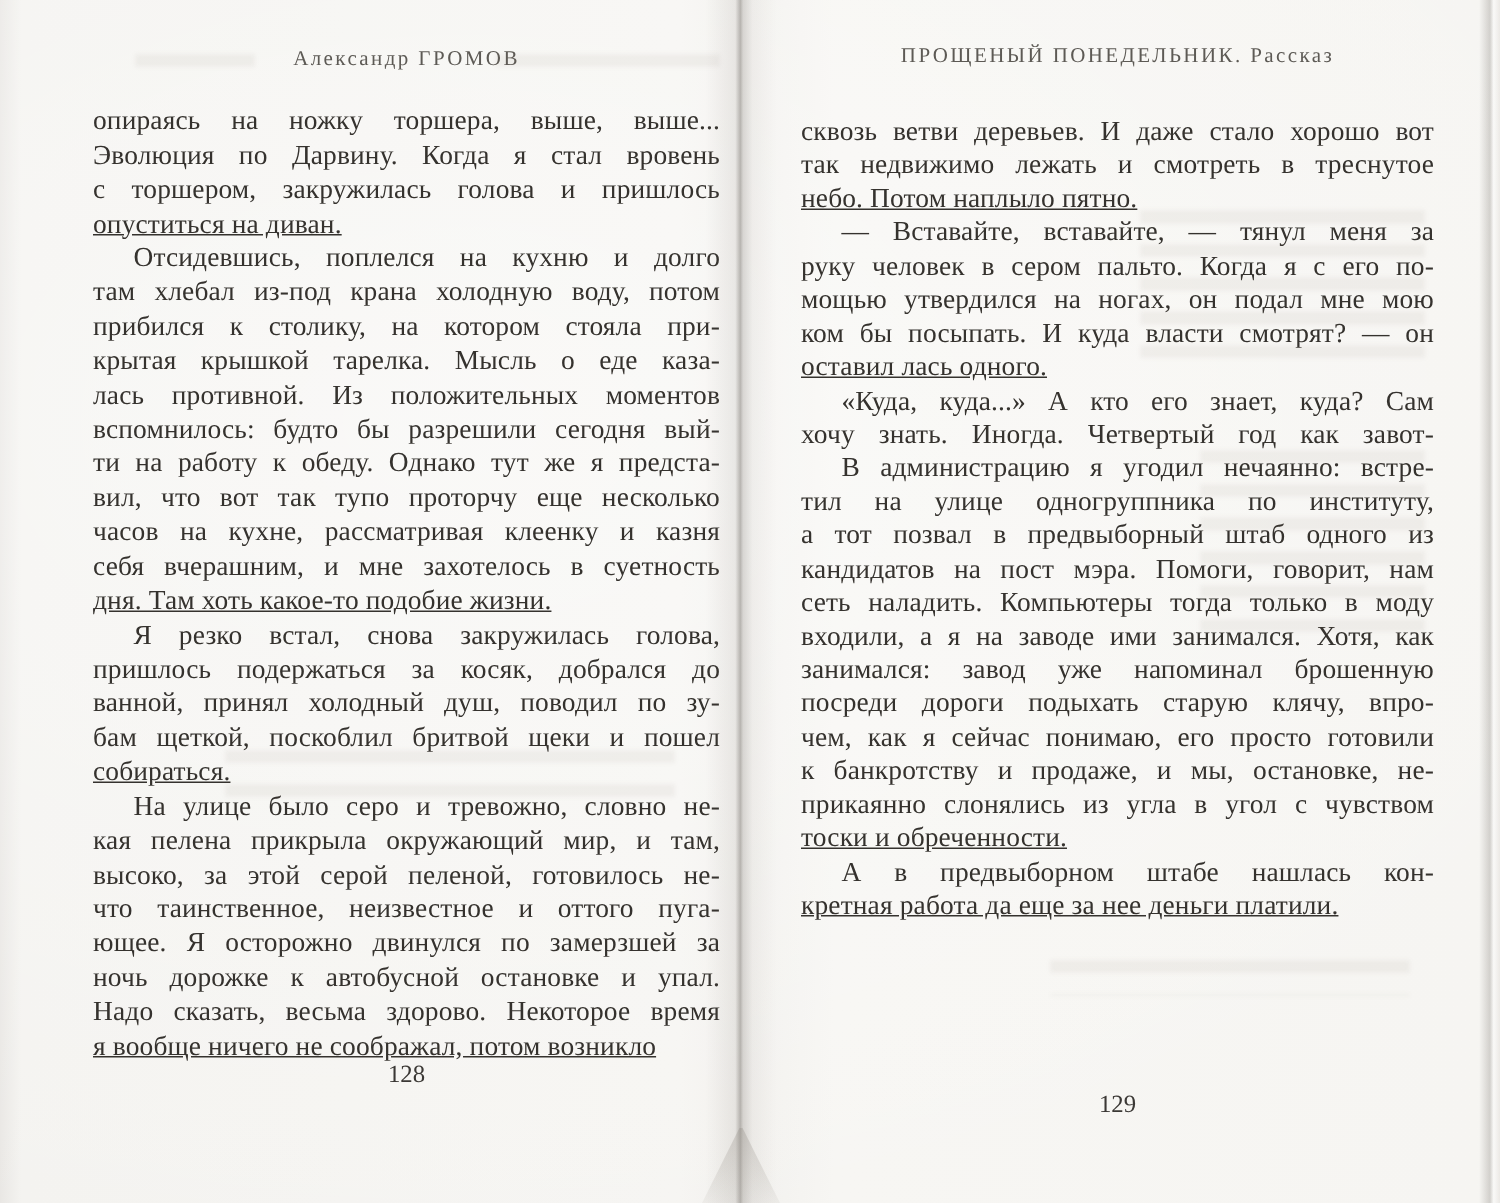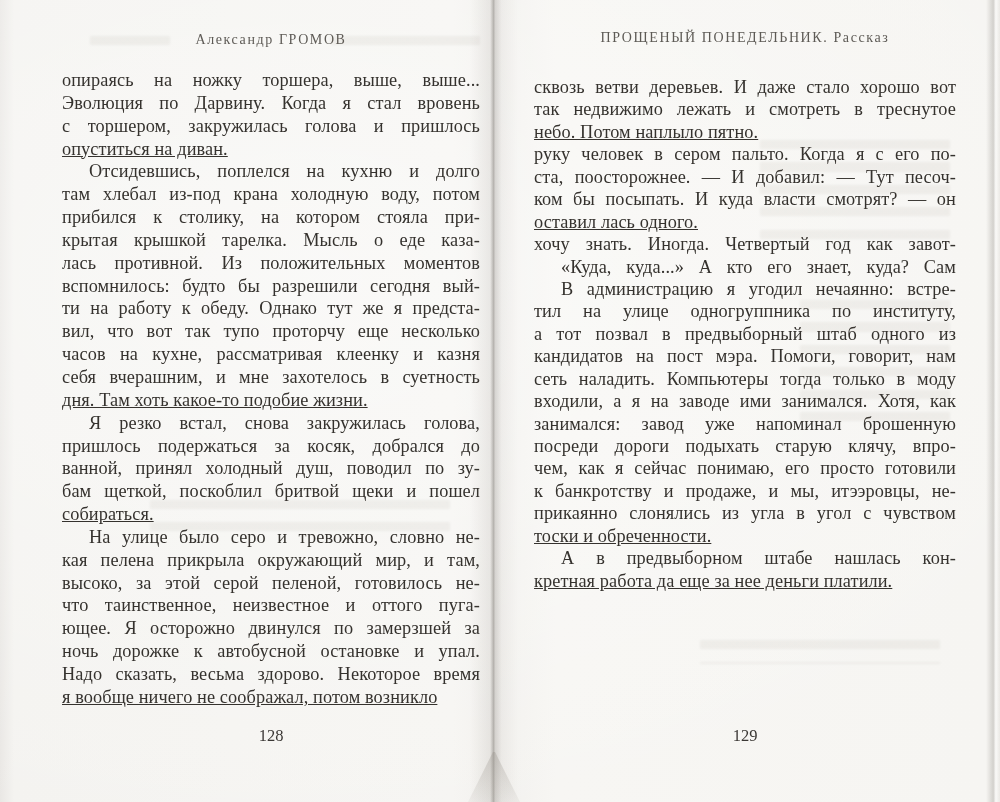--- a/index.html
+++ b/index.html
@@ -84,21 +84,21 @@
   }
   .page-right .line { height: 22.45px; line-height: 22.45px; }
   .line.indent { padding-left: 27px; }
   .line.end    { text-align-last: left; text-decoration: underline; }
 
   .page-number {
     position: absolute; left: 0; right: 0;
     text-align: center;
     font-size: 16.5px; color: #3b3835;
   }
-  .page-left  .page-number { top: 696px; }
+  .page-left  .page-number { top: 676px; }
   .page-right .page-number { top: 698px; }
 </style>
 </head>
 <body>
 
 <div class="scan">
 
   <div class="page page-left">
     <div class="running-head">Александр ГРОМОВ</div>
     <div class="page-body">
@@ -133,36 +133,37 @@
       </div>
     <div class="page-number">128</div>
   </div>
 
   <div class="page page-right">
     <div class="running-head">ПРОЩЕНЫЙ ПОНЕДЕЛЬНИК. Рассказ</div>
     <div class="page-body">
         <div class="line">сквозь ветви деревьев. И даже стало хорошо вот</div>
         <div class="line">так недвижимо лежать и смотреть в треснутое</div>
         <div class="line end">небо. Потом наплыло пятно.</div>
+        <div class="line indent">— Вставайте, вставайте, — тянул меня за</div>
         <div class="line">руку человек в сером пальто. Когда я с его по-</div>
-        <div class="line">ста, поосторожнее. — И добавил: — Тут песоч-</div>
+        <div class="line">мощью утвердился на ногах, он подал мне мою</div>
         <div class="line">ком бы посыпать. И куда власти смотрят? — он</div>
         <div class="line end">оставил лась одного.</div>
+        <div class="line indent">«Куда, куда...» А кто его знает, куда? Сам</div>
         <div class="line">хочу знать. Иногда. Четвертый год как завот-</div>
-        <div class="line indent">«Куда, куда...» А кто его знает, куда? Сам</div>
         <div class="line indent">В администрацию я угодил нечаянно: встре-</div>
         <div class="line">тил на улице одногруппника по институту,</div>
         <div class="line">а тот позвал в предвыборный штаб одного из</div>
         <div class="line">кандидатов на пост мэра. Помоги, говорит, нам</div>
         <div class="line">сеть наладить. Компьютеры тогда только в моду</div>
         <div class="line">входили, а я на заводе ими занимался. Хотя, как</div>
         <div class="line">занимался: завод уже напоминал брошенную</div>
         <div class="line">посреди дороги подыхать старую клячу, впро-</div>
         <div class="line">чем, как я сейчас понимаю, его просто готовили</div>
-        <div class="line">к банкротству и продаже, и мы, итээровцы, не-</div>
+        <div class="line">к банкротству и продаже, и мы, остановке, не-</div>
         <div class="line">прикаянно слонялись из угла в угол с чувством</div>
         <div class="line end">тоски и обреченности.</div>
         <div class="line indent">А в предвыборном штабе нашлась кон-</div>
         <div class="line end">кретная работа да еще за нее деньги платили.</div>
       </div>
     <div class="page-number">129</div>
   </div>
 
   <div class="bleed-ghost" style="left:330px; top:36px;  width:150px; height:14px;"></div>
   <div class="bleed-ghost" style="left:90px;  top:36px;  width:80px;  height:14px;"></div>

